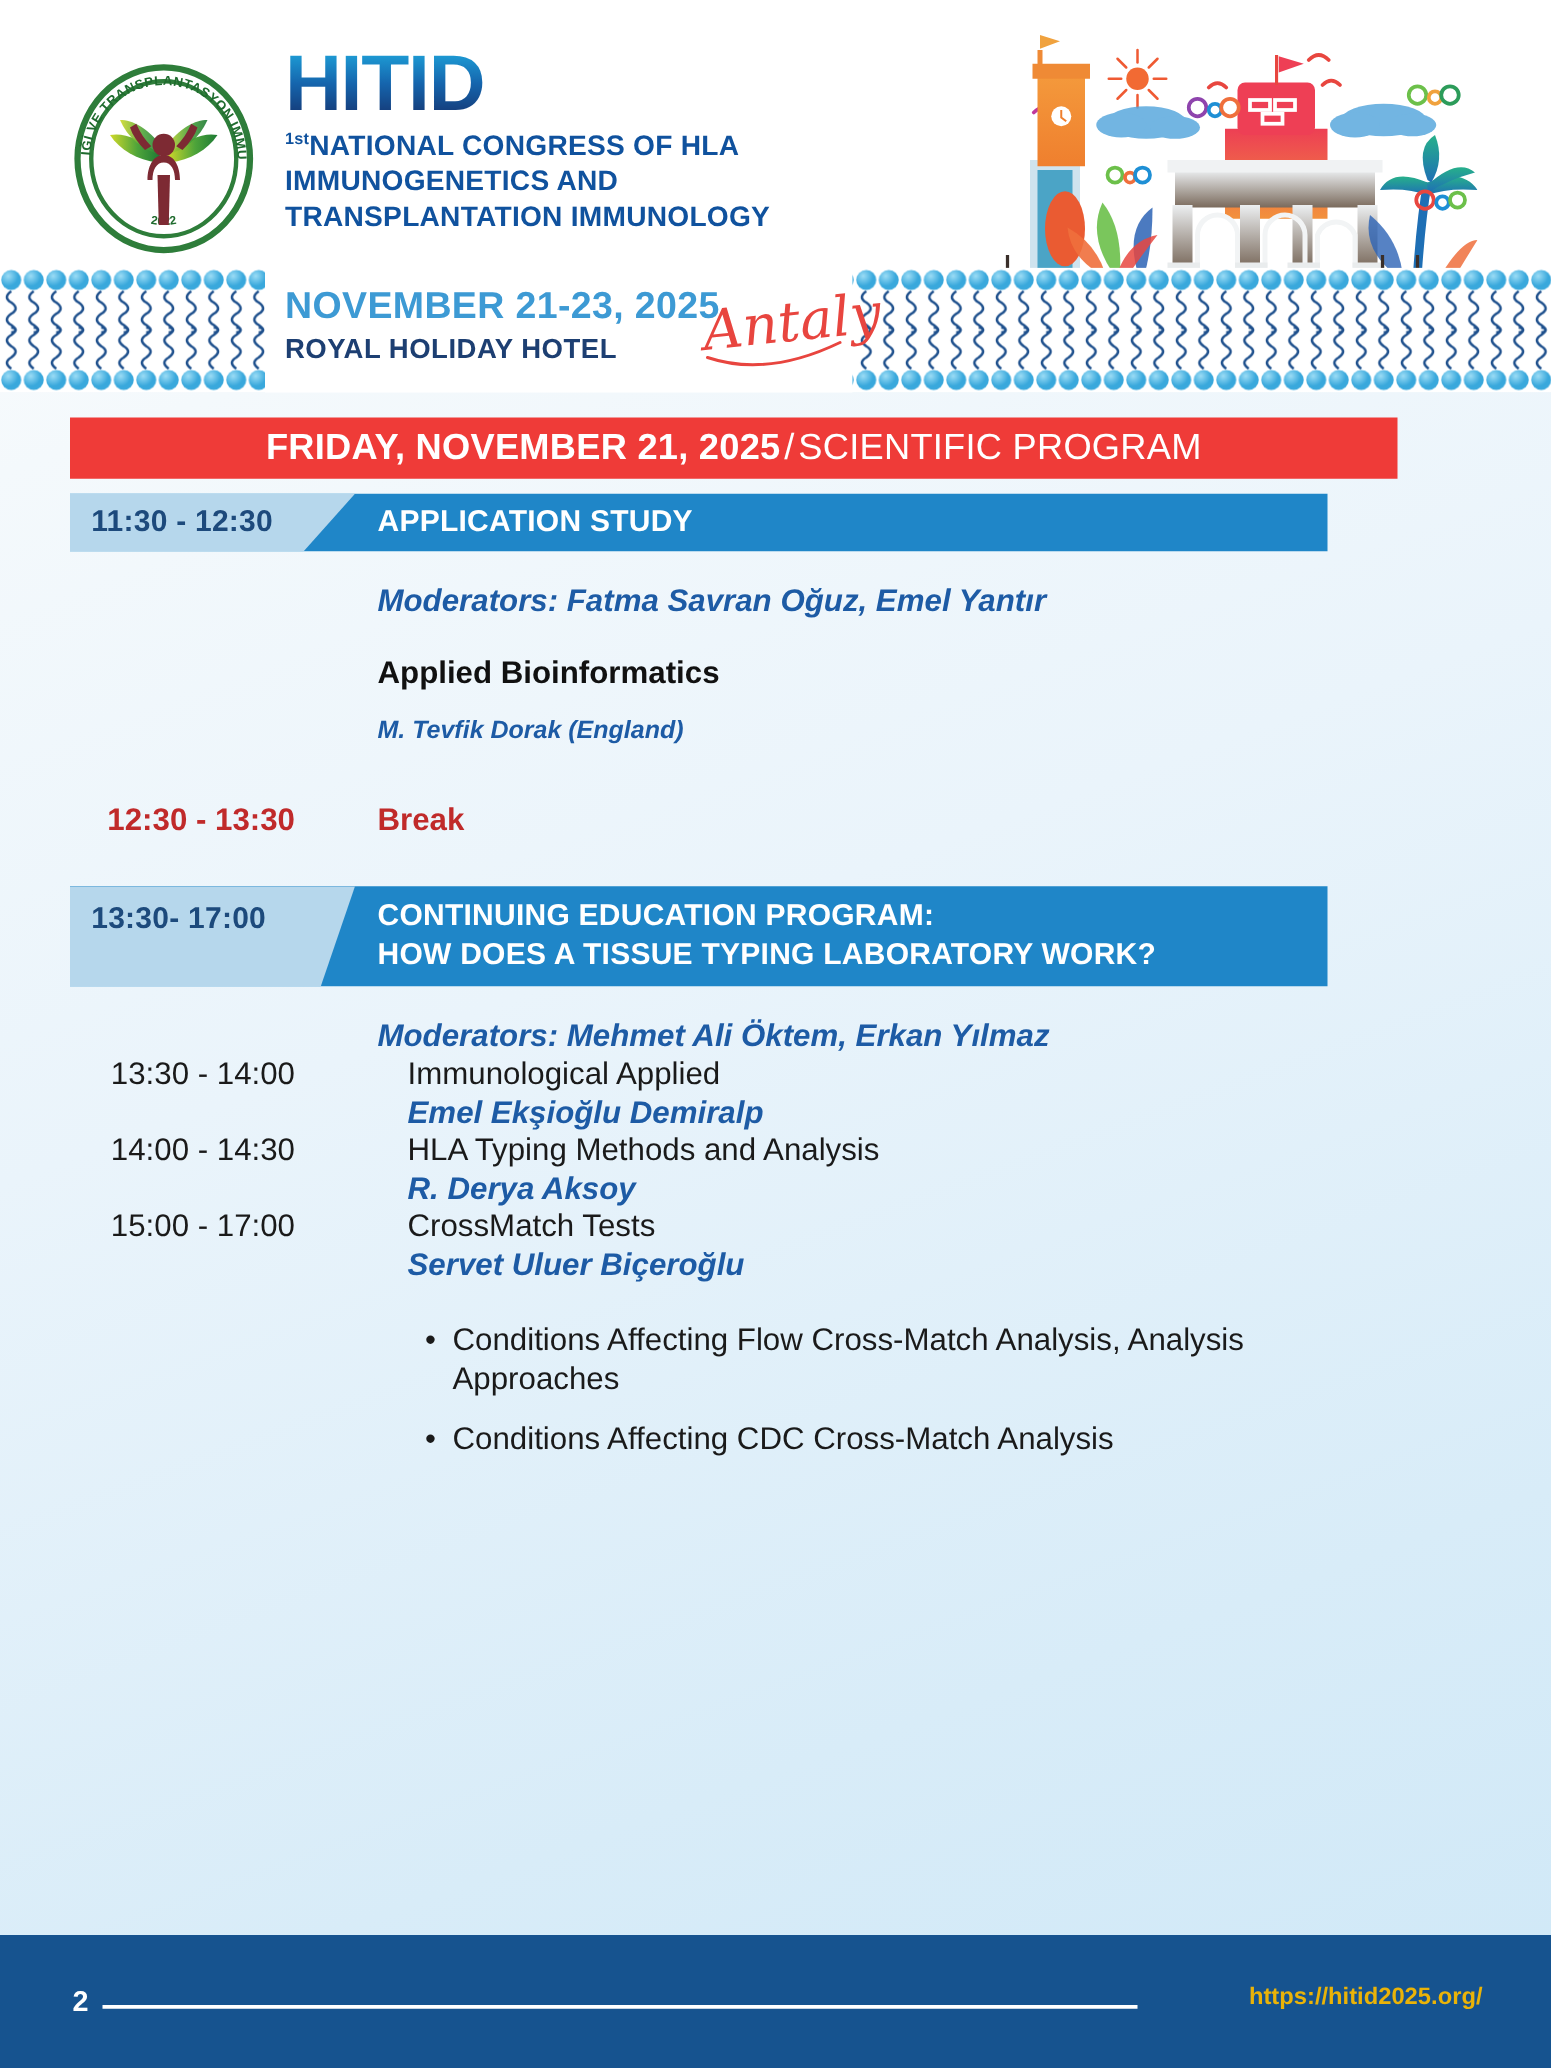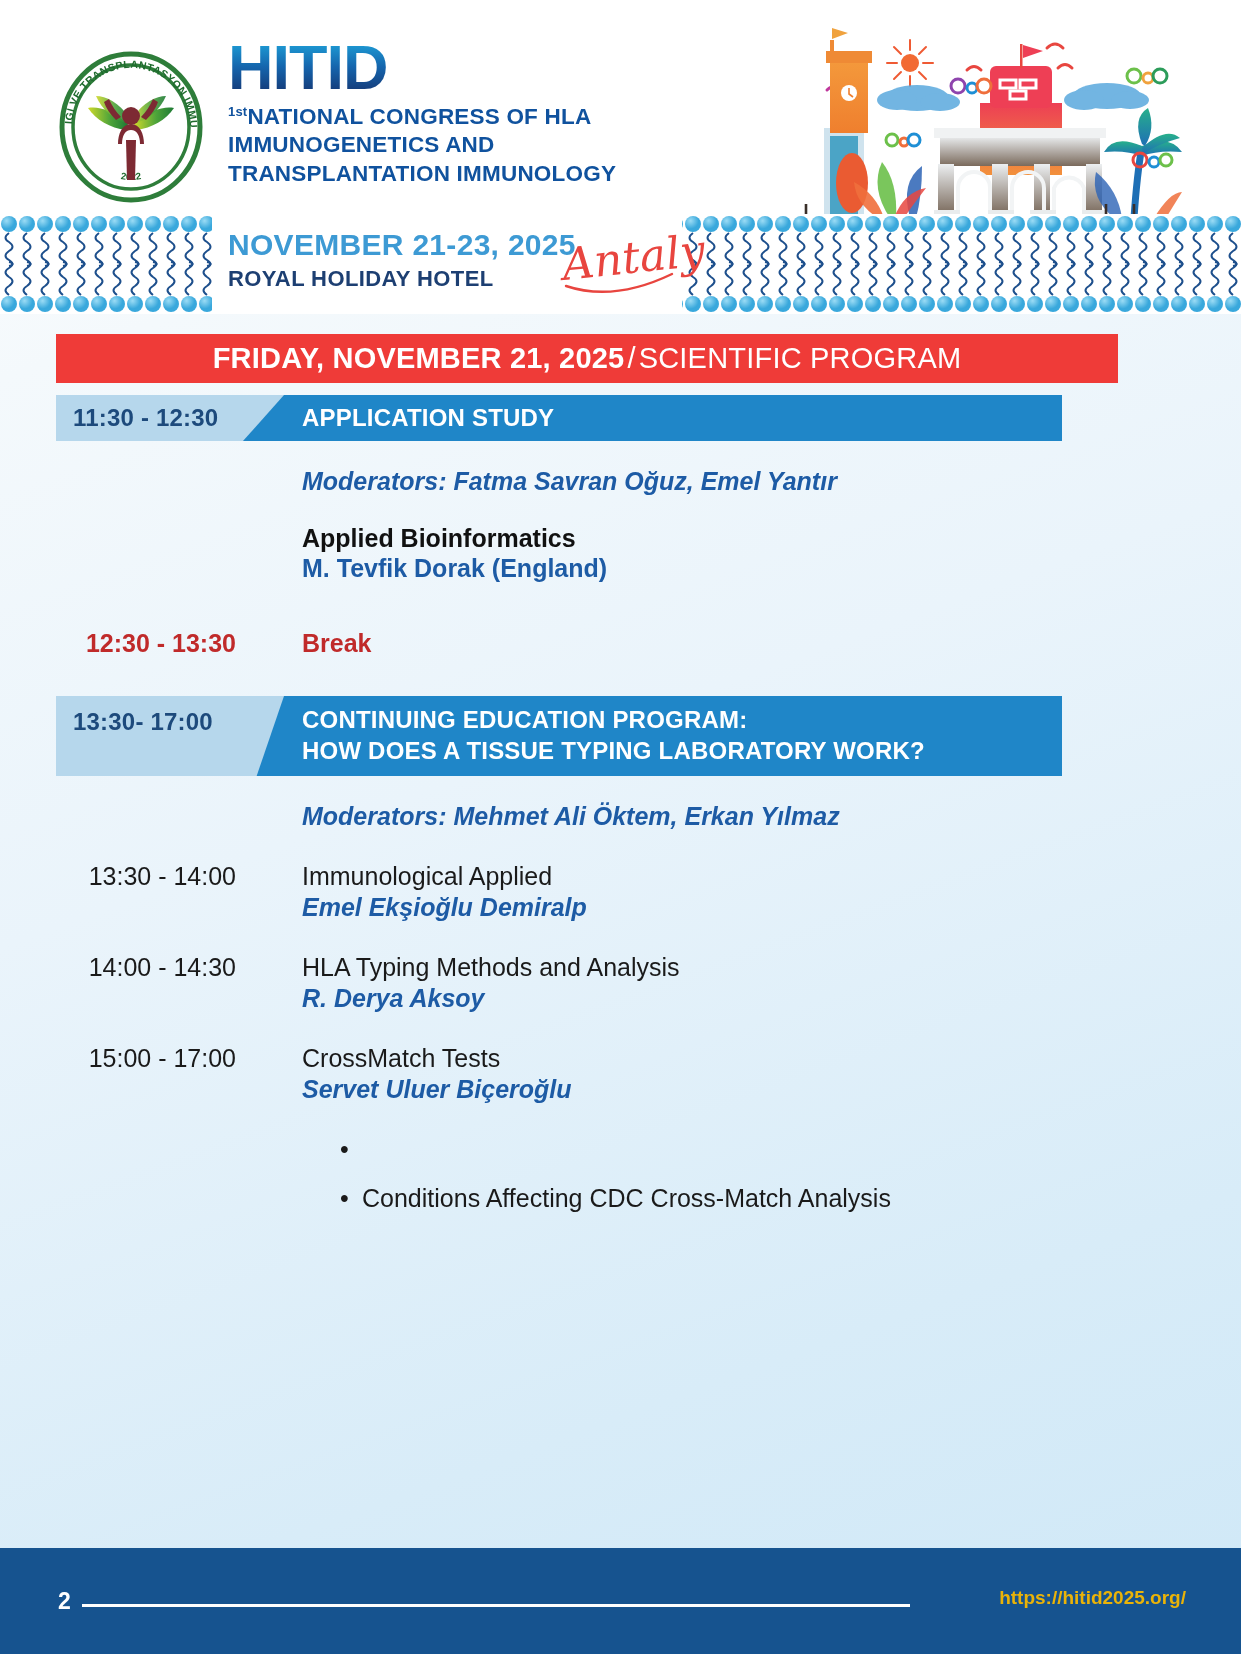--- a/index.html
+++ b/index.html
@@ -112,37 +112,37 @@
   .moderators {
     margin-left:302px; margin-top:26px;
     color:#1d5ba5; font-weight:bold; font-style:italic; font-size:25px;
   }
 
   .talk-title-bold {
     margin-left:302px; margin-top:28px;
     color:#111; font-weight:bold; font-size:25px;
   }
   .talk-speaker-blue {
-    margin-left:302px; margin-top:1px;
-    color:#1d5ba5; font-weight:bold; font-size:25px;
+    margin-left:302px; margin-top:20px;
+    color:#1d5ba5; font-weight:bold; font-style:italic; font-size:20px;
   }
 
   .break-row {
     display:flex; margin-top:46px;
   }
   .break-row .bt {
     width:236px; text-align:right; padding-right:0;
     color:#c02a2a; font-weight:bold; font-size:25px;
   }
   .break-row .bl {
     margin-left:66px; color:#c02a2a; font-weight:bold; font-size:25px;
   }
 
   .row {
-    display:flex; margin-top:30px;
+    display:flex; gap:24px;
   }
   .row .rt {
     width:236px; text-align:right;
     color:#1a1a1a; font-weight:normal; font-size:25px; padding-top:1px;
   }
   .row .rbody { margin-left:66px; }
   .row .rtitle { color:#1a1a1a; font-weight:normal; font-size:25px; line-height:1.2; }
   .row .rspk { color:#1d5ba5; font-weight:bold; font-style:italic; font-size:25px; margin-top:2px; }
 
   .bullets { margin-left:340px; margin-top:30px; }
@@ -457,20 +457,21 @@
       <div class="rt">15:00 - 17:00</div>
       <div class="rbody">
         <div class="rtitle">CrossMatch Tests</div>
         <div class="rspk">Servet Uluer Biçeroğlu</div>
       </div>
     </div>
 
     <div class="bullets">
       <div class="bullet">
         <div class="dot">•</div>
+        <div class="btext">Conditions Affecting Flow Cross-Match Analysis, Analysis Approaches</div>
       </div>
       <div class="bullet">
         <div class="dot">•</div>
         <div class="btext">Conditions Affecting CDC Cross-Match Analysis</div>
       </div>
     </div>
   </div>
 
   <div class="footer">
     <div class="pg">2</div>

